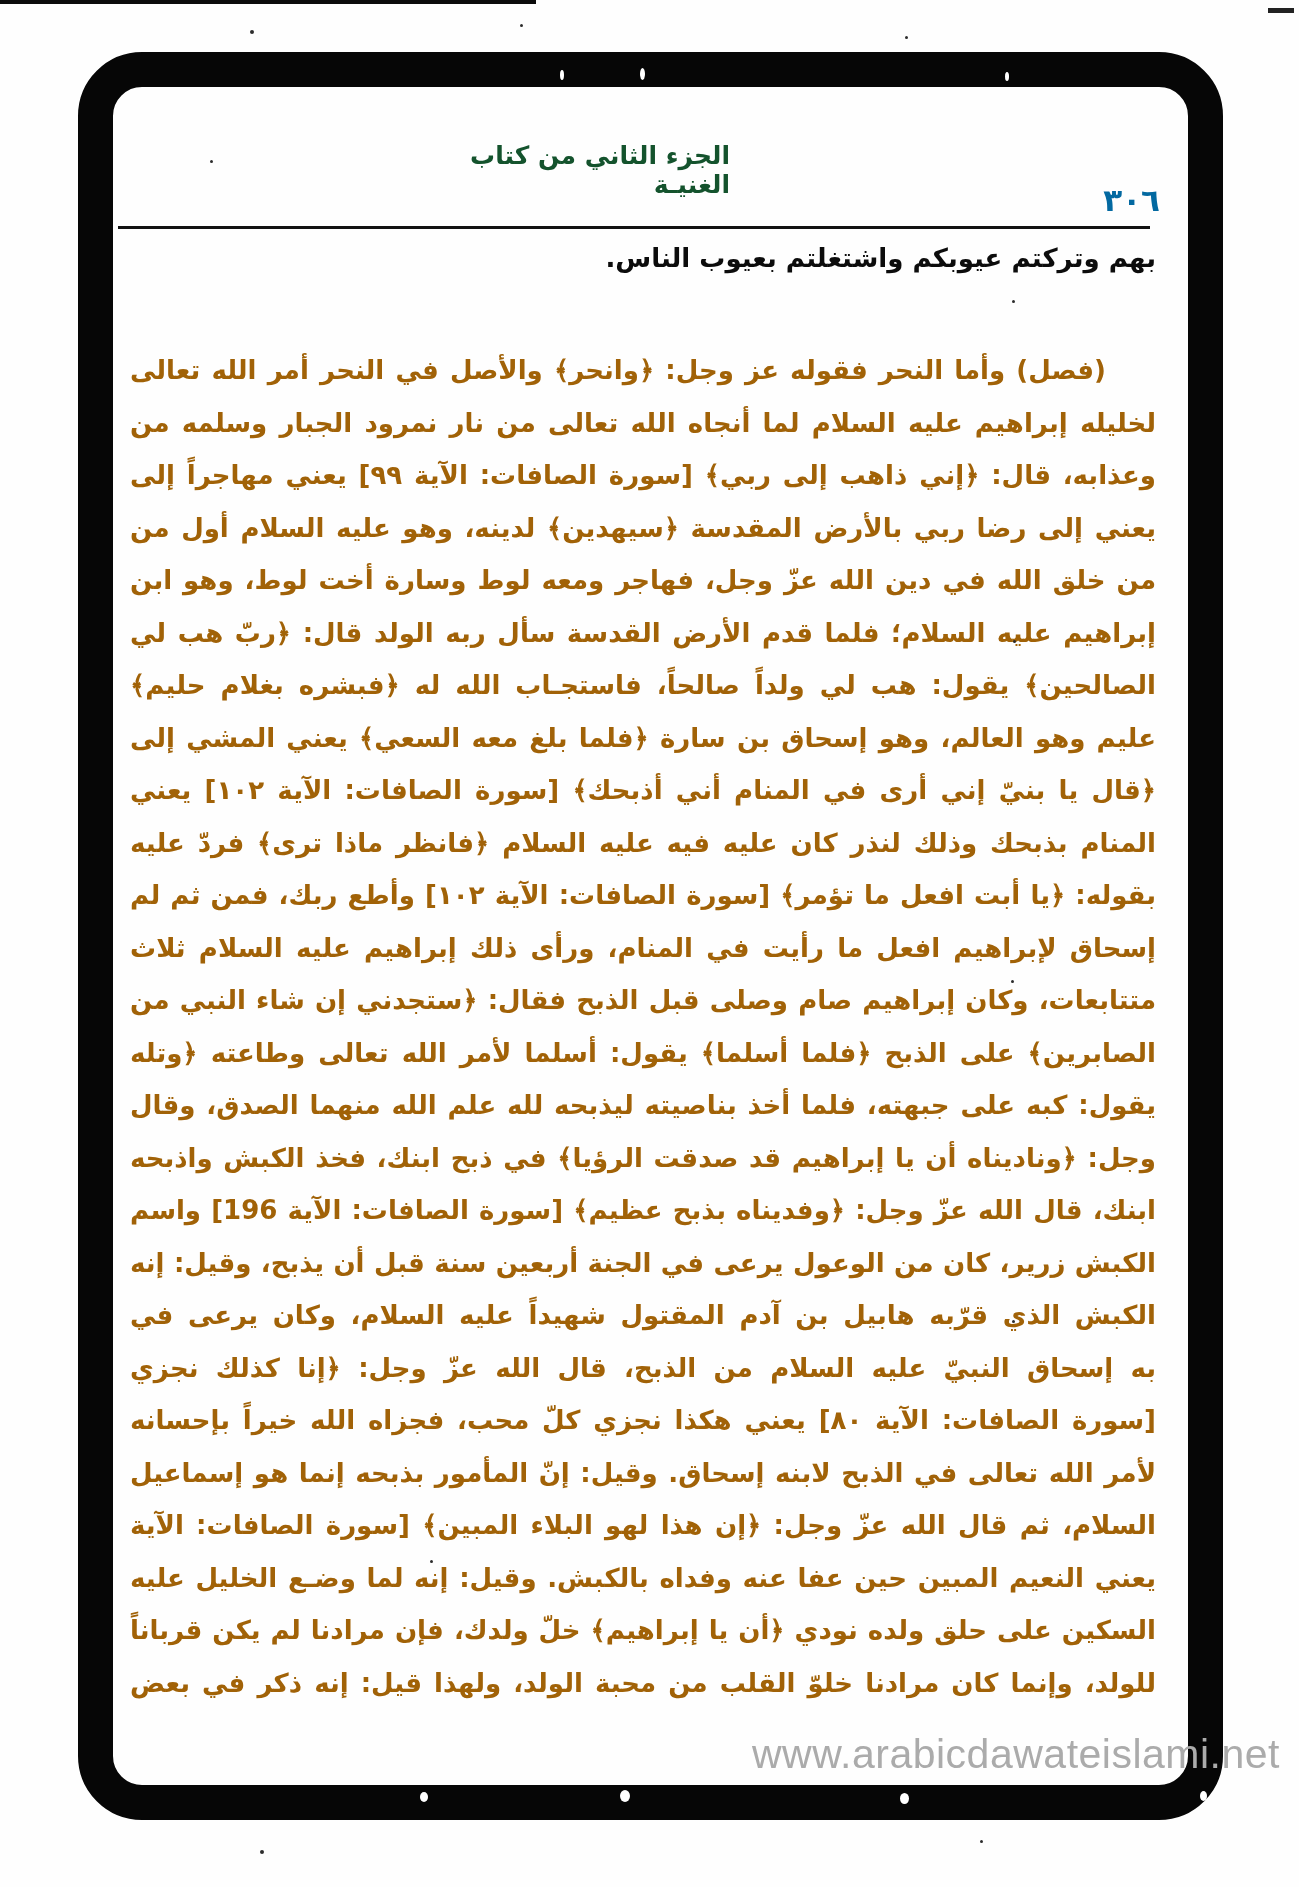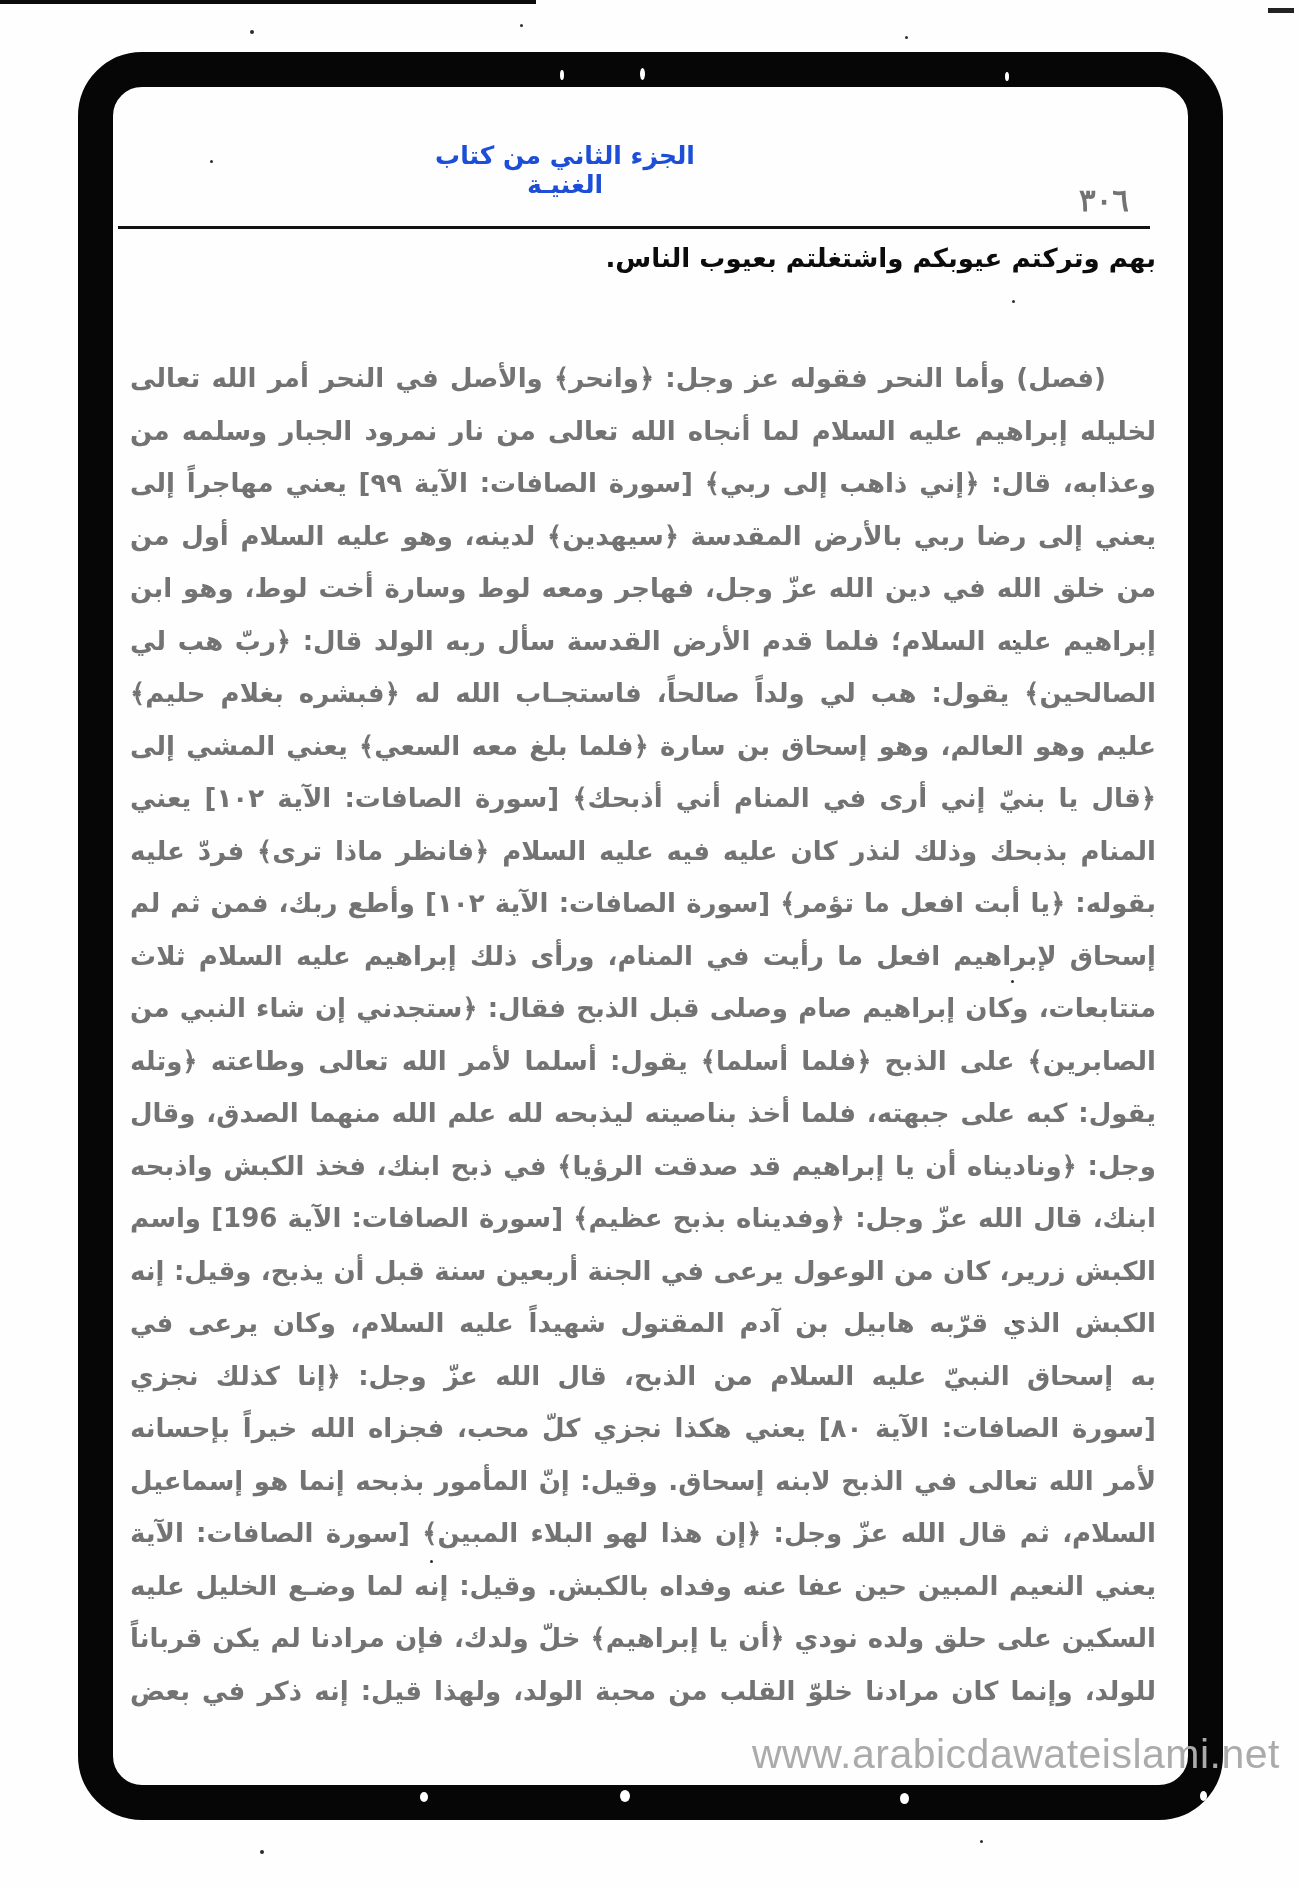--- a/index.html
+++ b/index.html
@@ -16,36 +16,36 @@
   .topline-right{
     position:absolute;top:8px;left:1268px;width:26px;height:5px;background:#222;
   }
   .frame{
     position:absolute;left:78px;top:52px;width:1145px;height:1768px;
     border:35px solid #060606;border-radius:64px;box-sizing:border-box;
     background:transparent;
   }
   .header-title{
     position:absolute;top:141px;left:400px;width:330px;
-    text-align:center;font-size:25px;font-weight:bold;direction:rtl;color:#1d4ed8;
+    font-size:25px;font-weight:bold;direction:rtl;color:#14532d;
   }
   .page-number{
     position:absolute;top:182px;left:1048px;width:112px;
-    text-align:center;font-size:31px;font-weight:bold;color:#737373;font-family:Liberation Serif, serif;
+    text-align:right;font-size:31px;font-weight:bold;color:#0369a1;
   }
   .rule{
     position:absolute;top:226px;left:118px;width:1032px;height:3px;background:#121212;
   }
   .intro-line{
     position:absolute;top:238px;left:130px;width:1026px;
     direction:rtl;
     font-size:26px;font-weight:bold;color:#0c0c0c;line-height:40px;
   }
   .body-text{
-    position:absolute;top:352px;left:130px;width:1026px;direction:rtl;color:#737373;
+    position:absolute;top:344px;left:130px;width:1026px;direction:rtl;color:#a16207;
   }
   .body-text .line{
     height:52.5px;line-height:52.5px;
     font-size:26px;font-weight:bold;
     text-align:justify;text-align-last:justify;
     overflow:hidden;
   }
   .body-text .line.indent{
     padding-right:50px;
   }

